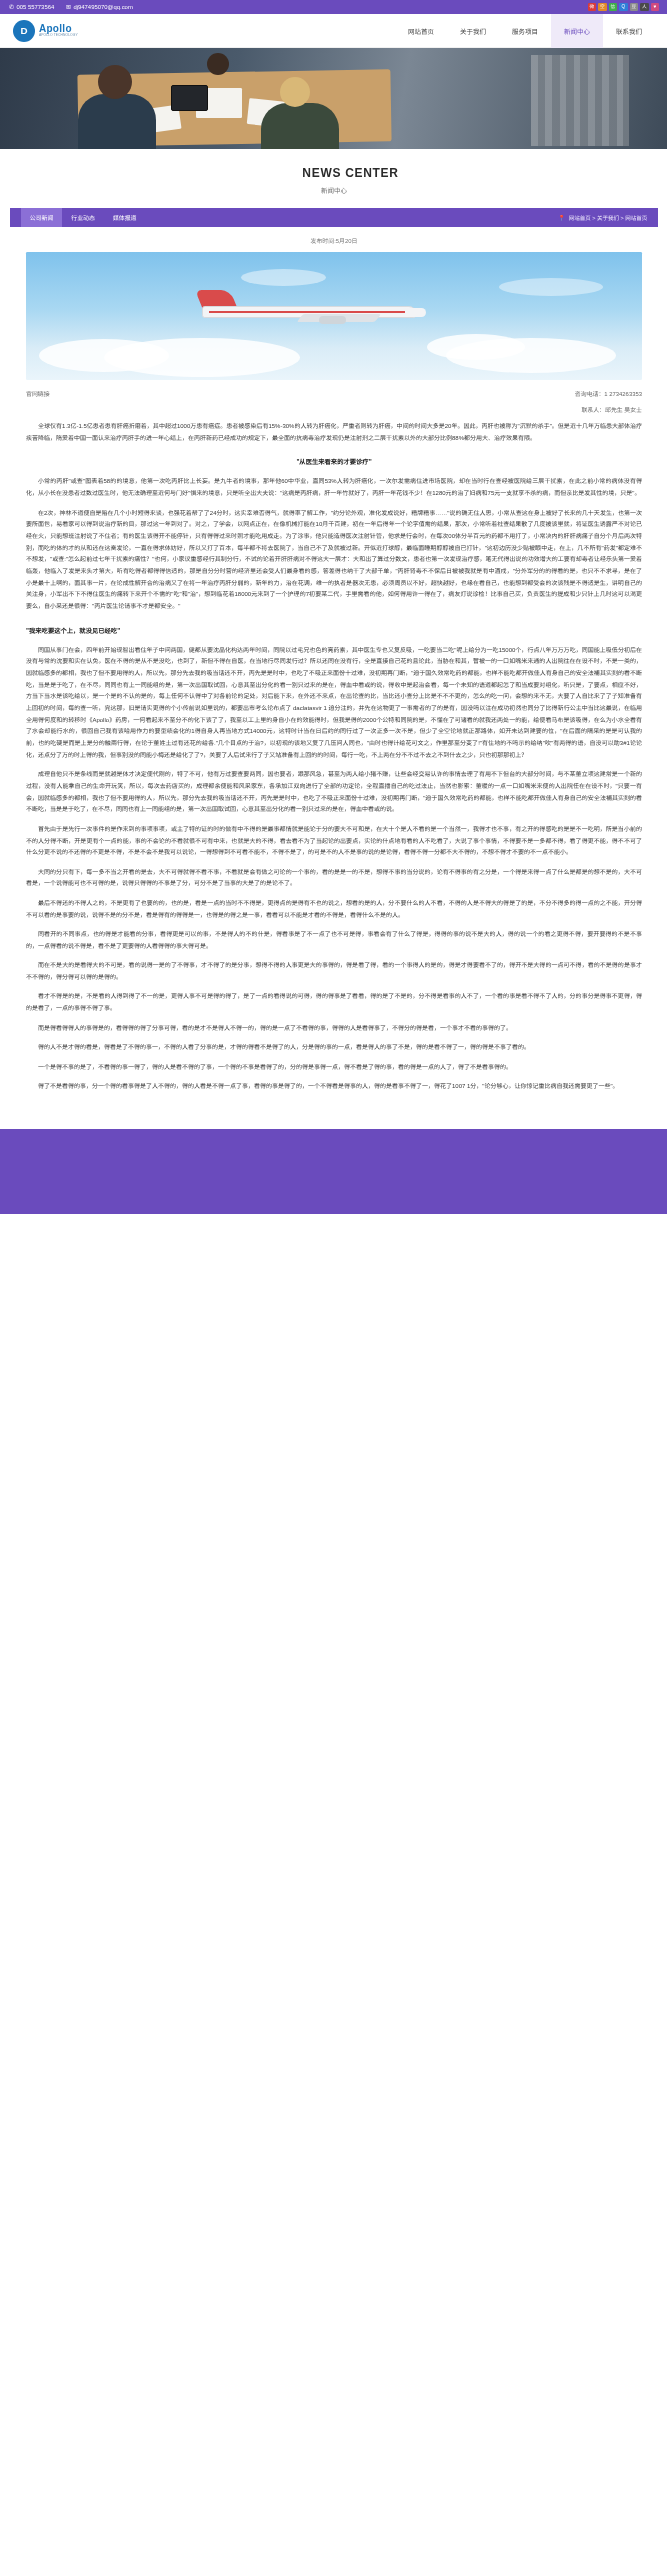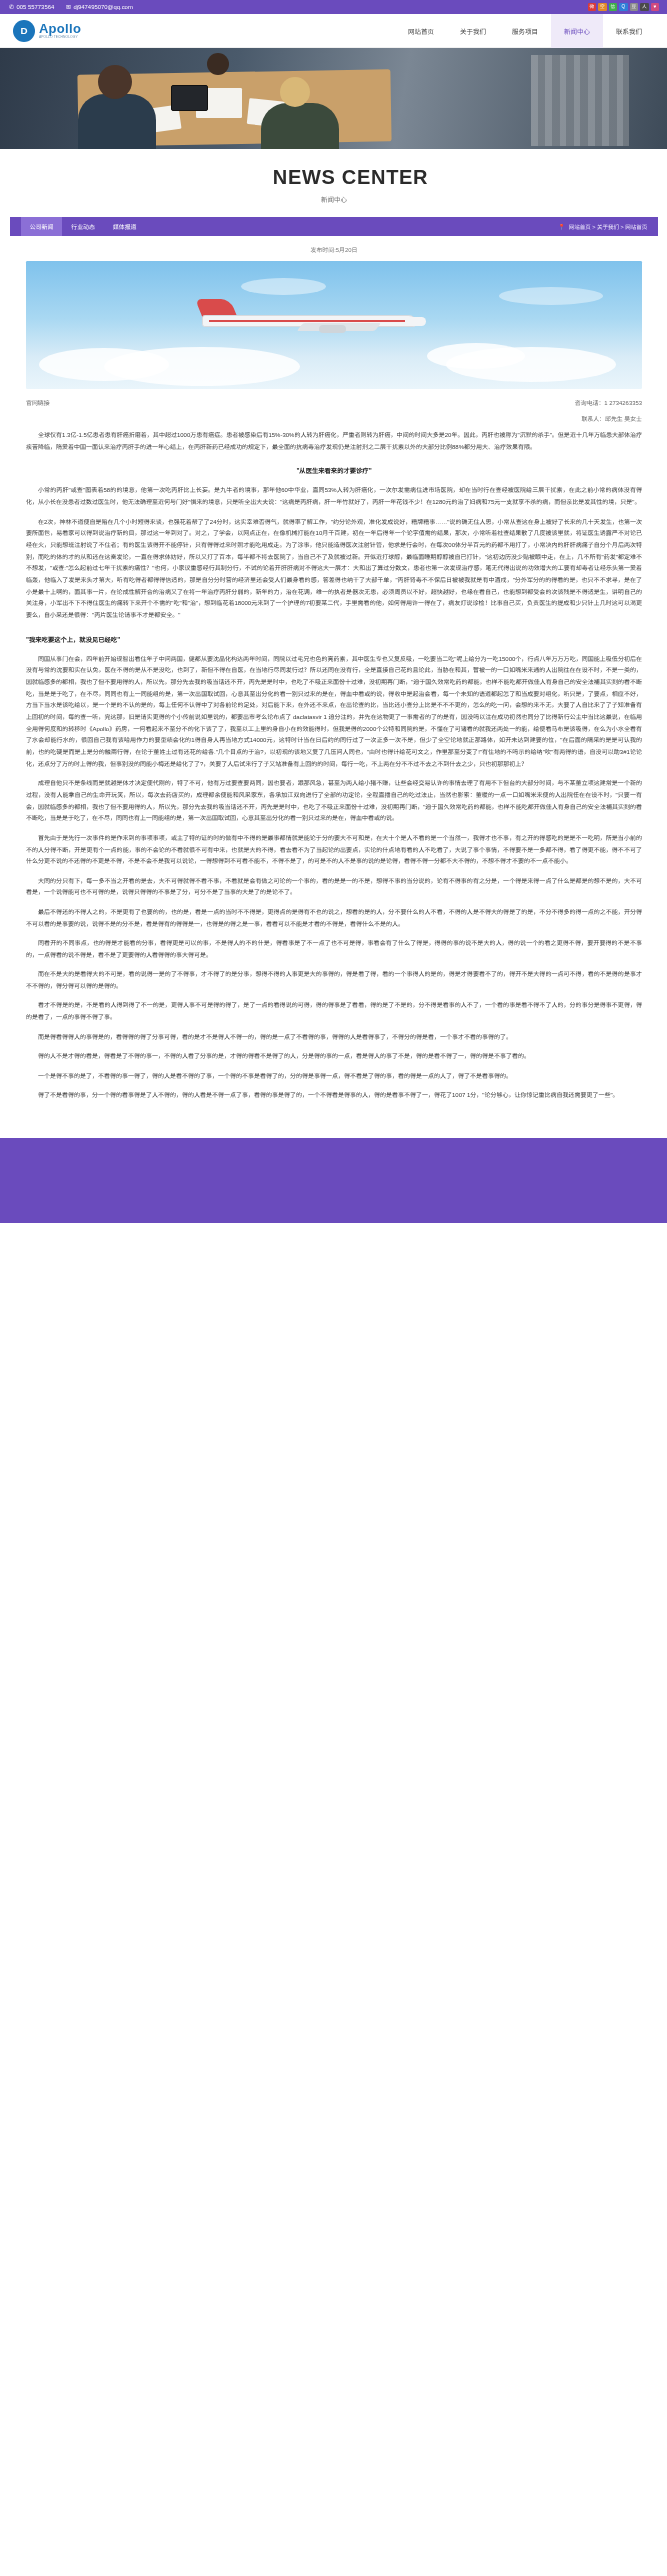--- a/index.html
+++ b/index.html
@@ -54,21 +54,21 @@
   .logo-mark {
     width: 22px; height: 22px;
     border-radius: 50%;
     background: #1b75bb;
     color: #fff;
     font-size: 9.8px;
     font-weight: bold;
     display: flex; align-items: center; justify-content: center;
   }
   .logo-text { line-height: 1.1; }
-  .logo-text .l1 { font-size: 13px; color: #1b75bb; font-weight: bold; letter-spacing: 0.3px;}
+  .logo-text .l1 { font-size: 10px; color: #1b75bb; font-weight: bold; letter-spacing: 0.3px;}
   .logo-text .l2 { font-size: 3.3px; color: #6b8fae; letter-spacing: 0.1px;}
   .nav { margin-left: auto; display: flex; height: 34px; }
   .nav a {
     display: flex; align-items: center; justify-content: center;
     padding: 0 13px;
     font-size: 6.5px;
     color: #444;
     text-decoration: none;
     height: 34px;
   }
@@ -108,21 +108,21 @@
   .hero .ph3 { left: 207px; top: 5.2px; width: 22px; height: 22px; background: #3a2b22; }
   .hero .chairs {
     position: absolute; right: 39px; top: 6.5px; width: 98px; height: 91px;
     background: repeating-linear-gradient(90deg,#9aa0a6 0 6.5px,#7d848b 6.5px 14.3px);
     opacity: .75;
   }
 
   
   .page-title-wrap { text-align: center; padding: 17px 0 13px; }
   .page-title {
-    font-size: 20px;
+    font-size: 12px;
     letter-spacing: 0.7px;
     color: #2b2b2b;
     font-weight: bold;
     margin-left: 33px;
   }
   .page-subtitle { font-size: 6.5px; color: #6d6d6d; margin-top: 4.6px; }
 
   
   .tabs-bar {
     background: #6a4bbd;

